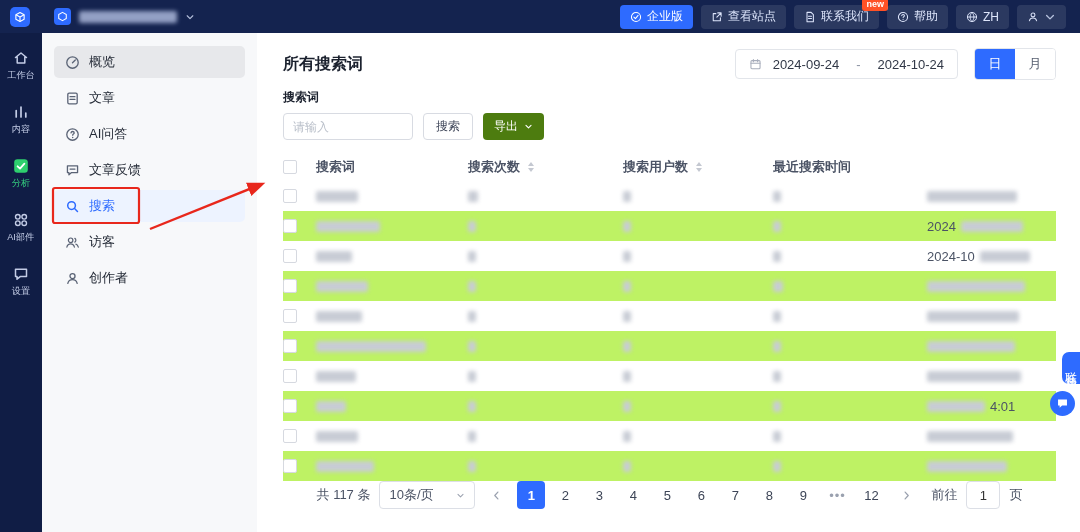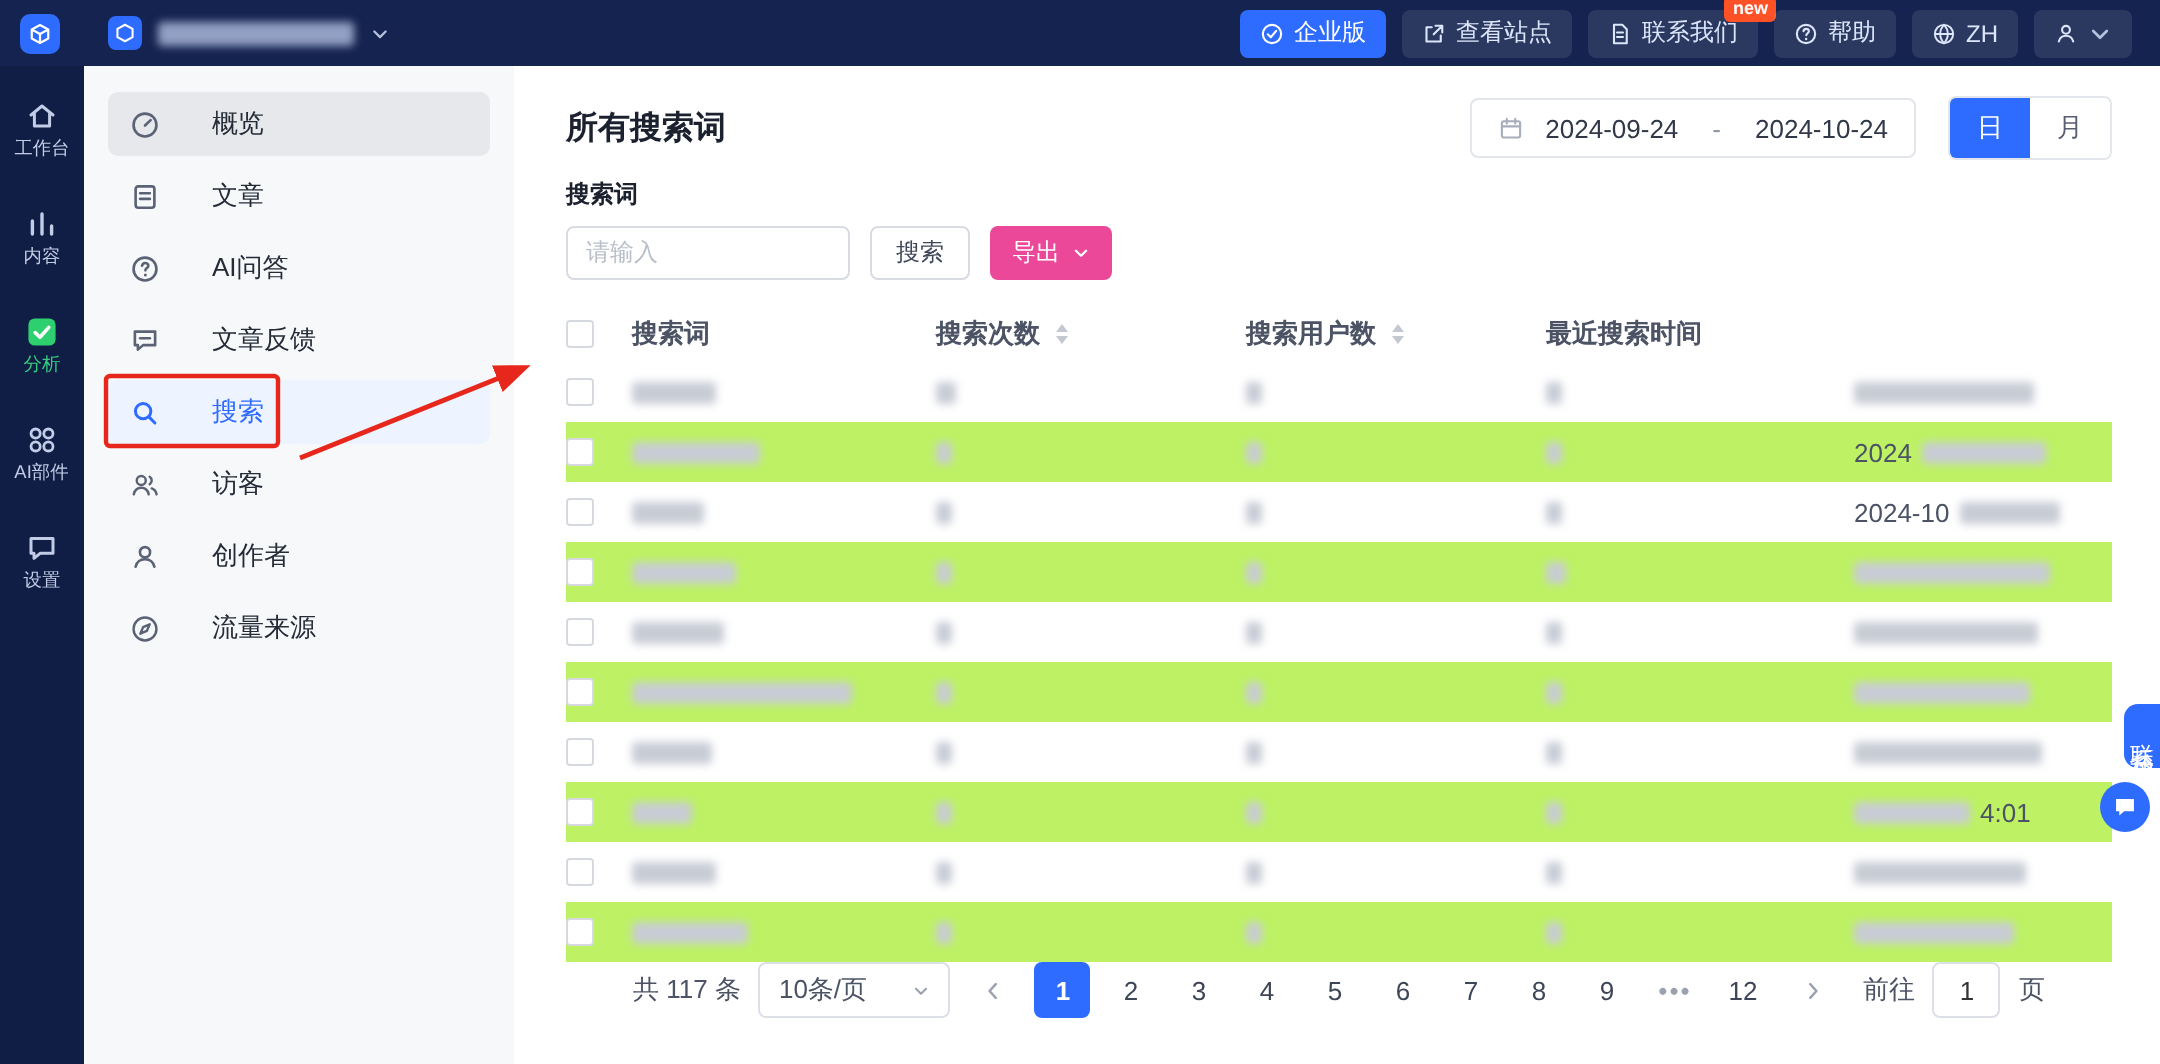--- a/index.html
+++ b/index.html
@@ -32,21 +32,21 @@
   
   .rail{width:42px;background:#101d45;display:flex;flex-direction:column;align-items:center;padding-top:10px;gap:10px}
   .rail-item{width:42px;padding:7px 0;display:flex;flex-direction:column;align-items:center;gap:4px;cursor:pointer;color:#c3cce6}
   .rail-item .ric{width:16px;height:16px;display:flex}
   .ric svg{width:16px;height:16px}
   .rlb{font-size:10px;line-height:1;transform:scale(.92);white-space:nowrap}
   .rail-item.on{color:#35d07f}
 
   
   .sidebar{width:215px;background:#f7f8fa;padding-top:9px}
-  .sb-item{height:32px;margin:4px 12px;border-radius:5px;display:flex;align-items:center;gap:26px;padding:0 11px;font-size:13px;color:#252b37;cursor:pointer}
+  .sb-item{height:32px;margin:4px 12px;border-radius:5px;display:flex;align-items:center;gap:9px;padding:0 11px;font-size:13px;color:#252b37;cursor:pointer}
   .sb-item .sic{width:15px;height:15px;display:flex;color:#5a6375}
   .sic svg{width:15px;height:15px}
   .sb-item.sel{background:#e7e8eb}
   .sb-item.hl{background:#edf3ff;color:#2e6bff}
   .sb-item.hl .sic{color:#2e6bff}
 
   
   .main{flex:1;padding:16px 24px 0 26px;min-width:0}
   .page-head{display:flex;justify-content:space-between;align-items:center;margin-bottom:8px;height:30px}
   h1{font-size:16px;color:#1b212e;font-weight:700}
@@ -54,24 +54,24 @@
   .daterange{height:30px;border:1px solid #e2e5ea;border-radius:4px;display:flex;align-items:center;gap:11px;padding:0 13px;font-size:13px;color:#313847;cursor:pointer;background:#fff}
   .daterange .cal{display:flex;color:#a7adbb}
   .cal svg{width:13px;height:13px}
   .dsep{color:#8b93a3;padding:0 6px}
   .granularity{display:flex;border:1px solid #e2e5ea;border-radius:4px;overflow:hidden}
   .gbtn{width:40px;height:30px;border:none;background:#fff;color:#565e6f;font-size:13px;cursor:pointer;font-family:inherit}
   .gbtn.on{background:#2e6bff;color:#fff}
 
   .f-label{font-size:12px;font-weight:700;color:#1b212e;margin:10px 0 7px}
   .f-row{display:flex;gap:10px;align-items:center}
-  .f-input{width:142px;height:27px;border:1px solid #d8dbe2;border-radius:4px;padding:0 9px;font-size:12px;color:#333;font-family:Liberation Mono, monospace;outline:none}
+  .f-input{width:130px;height:27px;border:1px solid #d8dbe2;border-radius:4px;padding:0 9px;font-size:12px;color:#333;font-family:Liberation Sans, sans-serif;outline:none}
   .f-input::placeholder{color:#b9bfc9}
   .btn-plain{height:27px;padding:0 12px;border:1px solid #d8dbe2;background:#fff;border-radius:4px;font-size:12px;color:#40475a;cursor:pointer;font-family:inherit}
-  .btn-blue{height:27px;padding:0 11px;border:none;background:#ec4899;border-radius:4px;font-size:12px;color:#fff;display:flex;align-items:center;gap:6px;cursor:pointer;font-family:inherit}
+  .btn-blue{height:27px;padding:0 11px;border:none;background:#4d7c0f;border-radius:4px;font-size:12px;color:#fff;display:flex;align-items:center;gap:6px;cursor:pointer;font-family:inherit}
   .btn-blue svg{width:9px;height:9px}
 
   
   .table{margin-top:13px}
   .thead,.trow{display:grid;grid-template-columns:33px 152px 155px 150px 154px 1fr;align-items:center}
   .thead{height:28px;font-size:13px;color:#4b5365;font-weight:600}
   .trow{height:30px}
   .trow.stripe{background:#bef264}
   .cell{display:flex;align-items:center;gap:5px;min-width:0}
   .cbx{width:14px;height:14px;border:1px solid #d6d9e0;border-radius:2px;background:#fff;cursor:pointer;display:inline-block}
@@ -302,29 +302,20 @@
           <span>访客</span>
         </div>
         <div class="sb-item">
           <span class="sic">
             <svg viewBox="0 0 16 16" fill="none" stroke="currentColor" stroke-width="1.4" stroke-linecap="round">
               <circle cx="8" cy="5.4" r="2.7"></circle>
               <path d="M3 13.2c.6-2.6 2.4-4 5-4s4.4 1.4 5 4"></path>
             </svg>
           </span>
           <span>创作者</span>
-        </div>
-        <div class="sb-item">
-          <span class="sic">
-            <svg viewBox="0 0 16 16" fill="none" stroke="currentColor" stroke-width="1.3" stroke-linejoin="round">
-              <circle cx="8" cy="8" r="6.1"></circle>
-              <path d="M10.5 5.5 9 9 5.5 10.5 7 7z"></path>
-            </svg>
-          </span>
-          <span>流量来源</span>
         </div>
       </nav>
 
     <main class="main">
       <div class="page-head">
         <h1>所有搜索词</h1>
         <div class="head-right">
           <div class="daterange">
             <span class="cal">
                 <svg viewBox="0 0 16 16" fill="none" stroke="currentColor" stroke-width="1.3">

